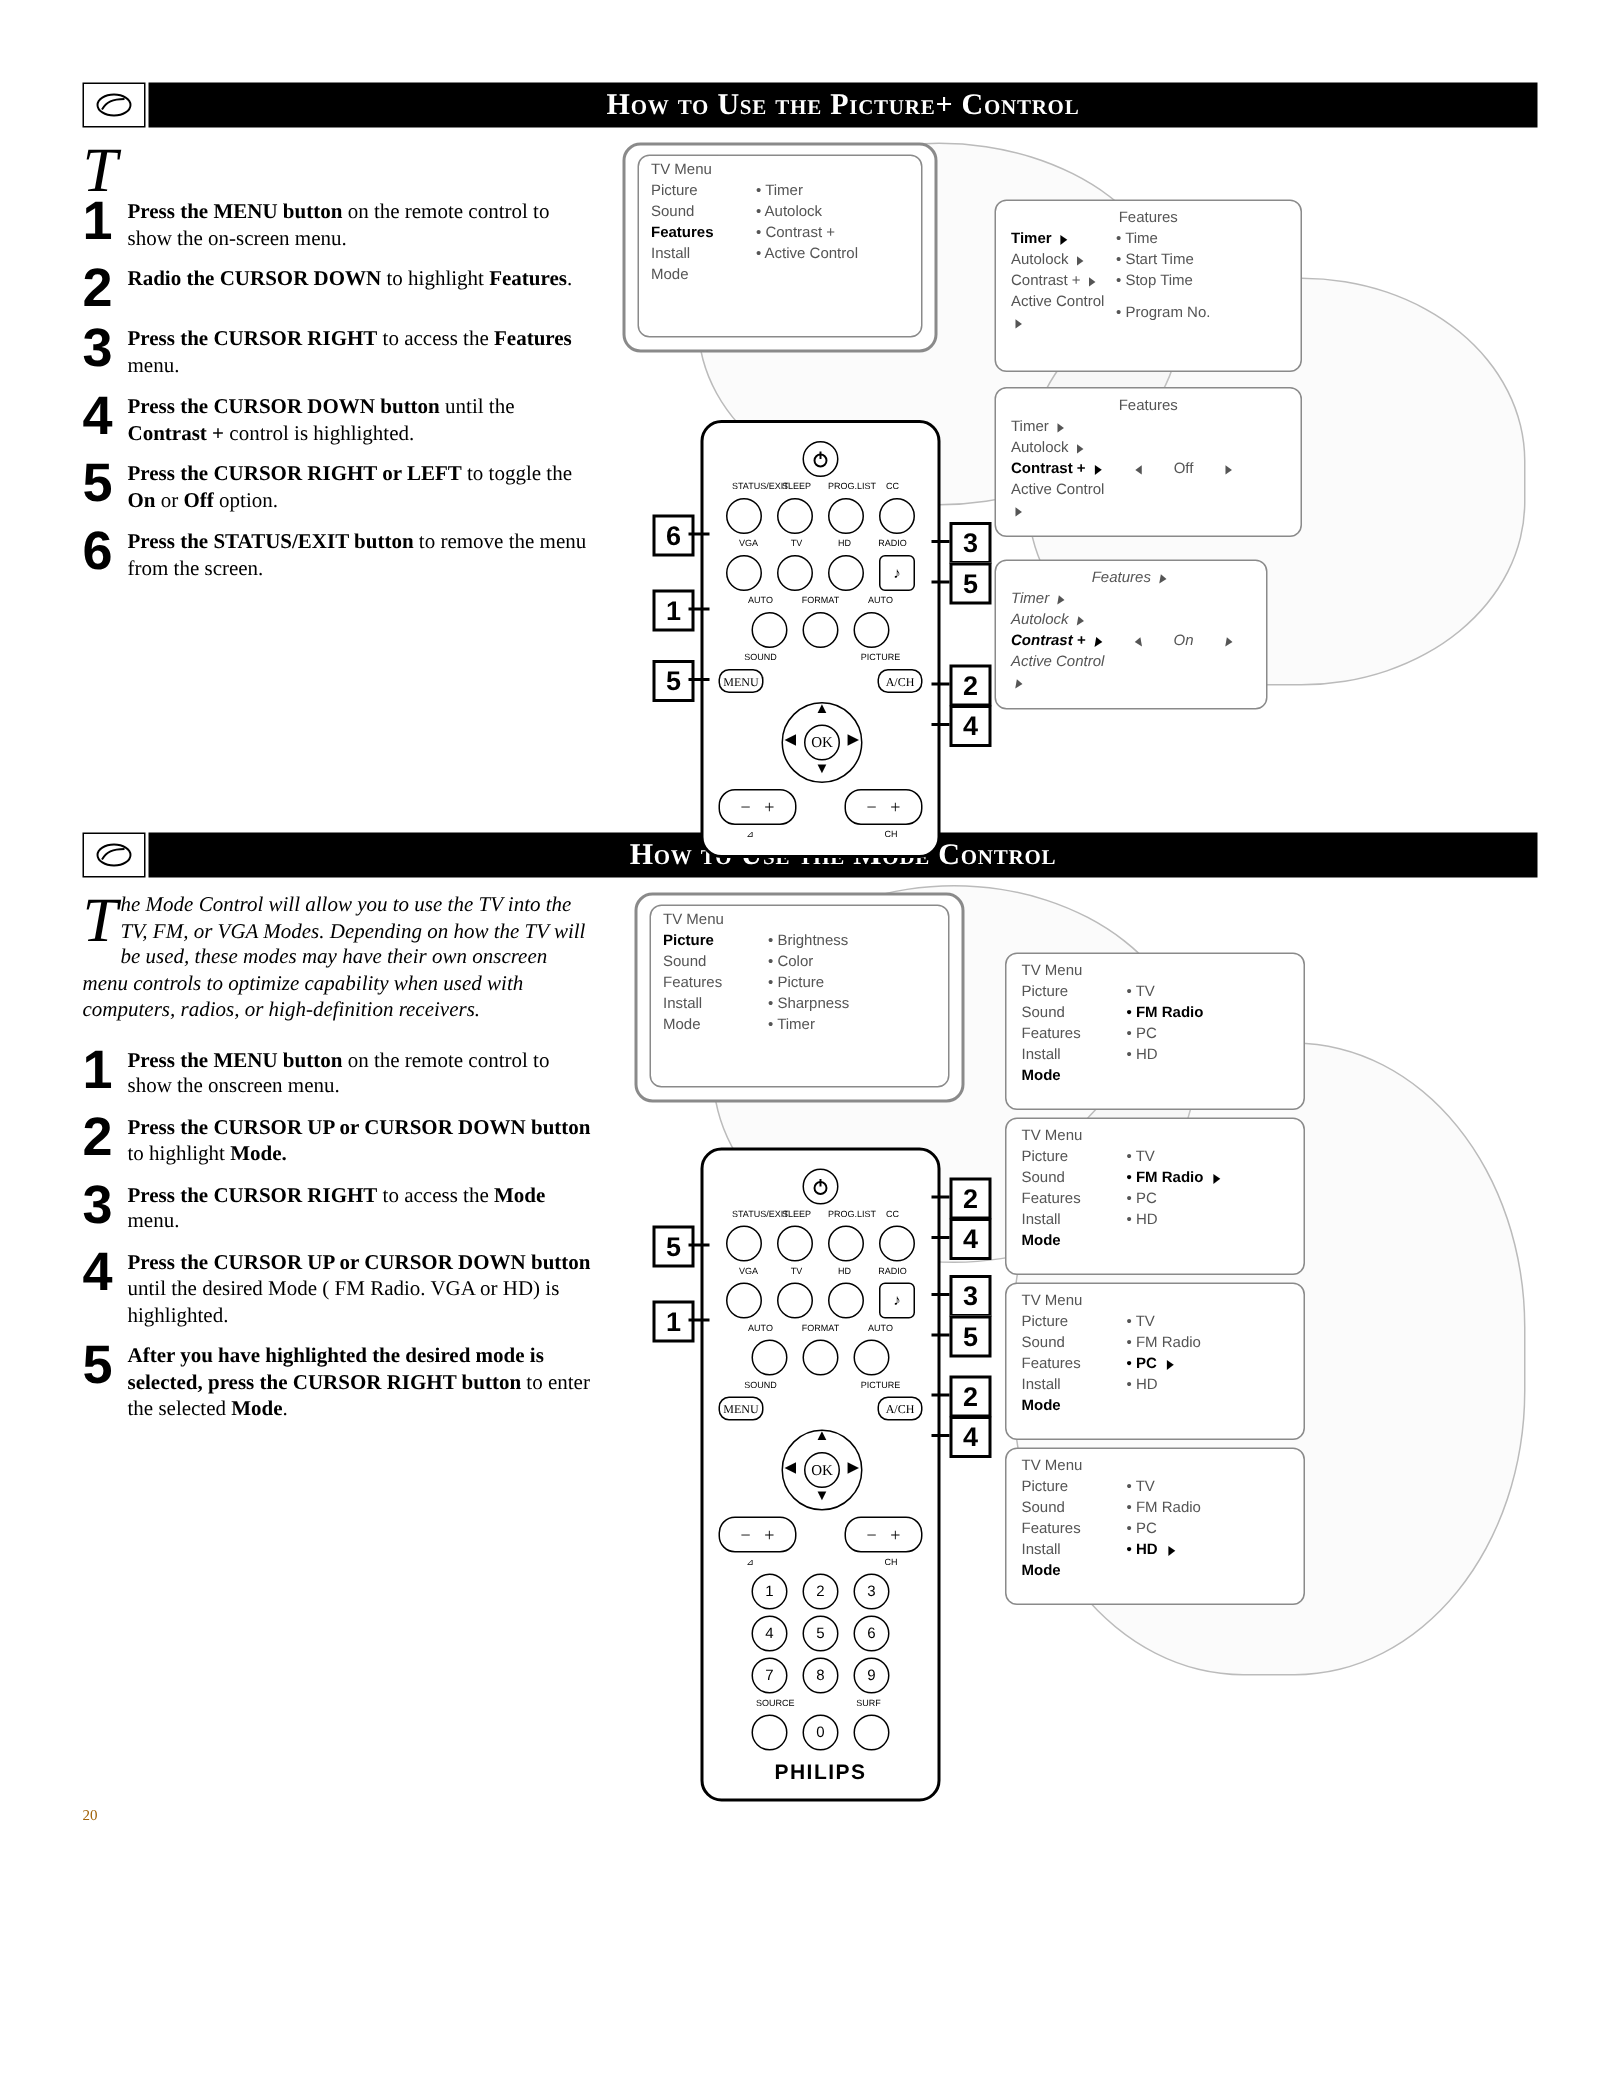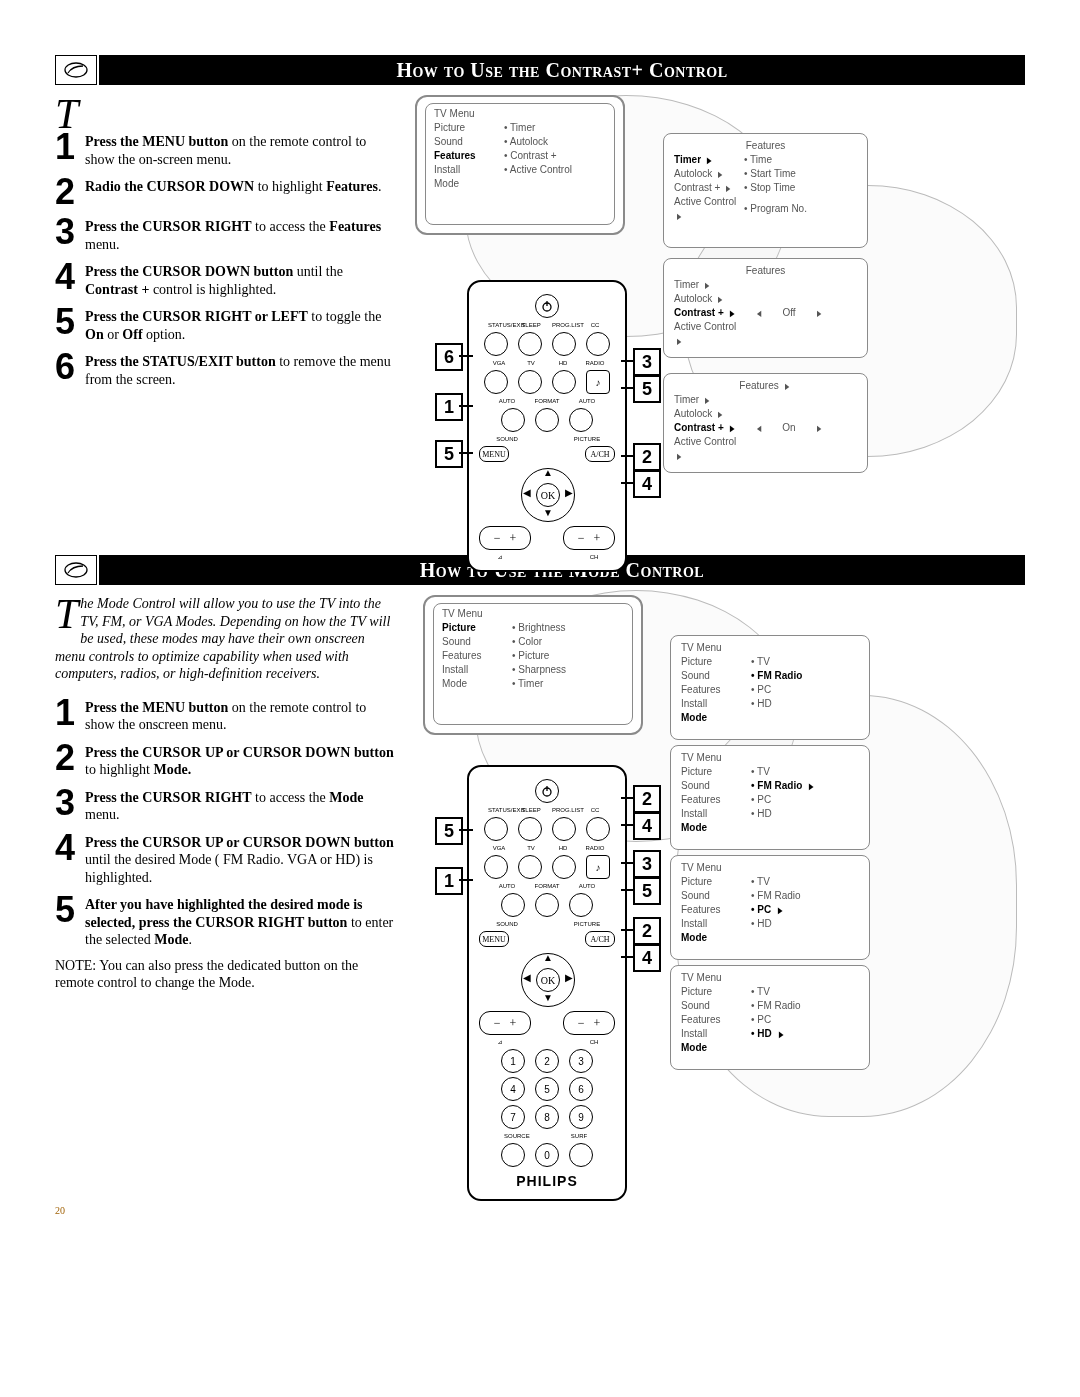--- a/index.html
+++ b/index.html
@@ -224,21 +224,21 @@
 <div class="page">
 
   <div class="section">
     <div class="section-header">
       <div class="header-icon-box">
         <svg width="26" height="18" viewBox="0 0 26 18">
             <ellipse cx="13" cy="9" rx="11" ry="7" fill="none" stroke="#000" stroke-width="1.3"></ellipse>
             <path d="M5 12 C8 7, 12 5, 20 5" fill="none" stroke="#000" stroke-width="1.3"></path>
           </svg>
       </div>
-      <div class="header-title-bar">How to Use the Contrast+ Control</div>
+      <div class="header-title-bar">How to Use the Picture+ Control</div>
     </div>
 
     <div class="columns">
       <div class="left-col">
         <div class="intro">
           <span class="dropcap">T</span>
         </div>
         <div class="steps" id="steps1">
             <div class="step">
               <div class="step-num">1</div>
@@ -337,21 +337,21 @@
                   <div class="mcolC"><span class="tri tri-l">▶</span></div>
                   <div class="mcolC">Off</div>
                   <div class="mcolC"><span class="tri">▶</span></div>
                 </div>
                 <div class="menu-row">
                   <div class="mcolA">Active Control <span class="tri">▶</span></div>
                 </div>
               </div>
           </div>
 
-          <div class="menu-frame no-outer" style="left:248px; top:278px; width:205px; height:100px;">
+          <div class="menu-frame no-outer" style="left:248px; top:278px; width:182px; height:100px;font-style:italic;">
               <div class="menu-title" style="text-align:center;"><span>Features</span> <span class="tri">▶</span></div>
               <div id="s1menuD">
                 <div class="menu-row">
                   <div class="mcolA">Timer <span class="tri">▶</span></div>
                 </div>
                 <div class="menu-row">
                   <div class="mcolA">Autolock <span class="tri">▶</span></div>
                 </div>
                 <div class="menu-row">
                   <div class="mcolA bold">Contrast + <span class="tri">▶</span></div>
@@ -486,21 +486,20 @@
             </div>
             <div class="step">
               <div class="step-num">4</div>
               <div class="step-text"><b>Press the CURSOR UP or CURSOR DOWN button</b> until the desired Mode ( FM Radio. VGA or HD) is highlighted.</div>
             </div>
             <div class="step">
               <div class="step-num">5</div>
               <div class="step-text"><b>After you have highlighted the desired mode is selected, press the CURSOR RIGHT button</b> to enter the selected <b>Mode</b>.</div>
             </div>
           </div>
-        <div class="note">NOTE: You can also press the dedicated button on the remote control to change the Mode.</div>
       </div>
 
       <div class="right-col">
         <div class="diagram-area" id="diagram2" style="height:580px;">
           <div class="ghost-oval" style="left:60px; top:-5px; width:320px; height:250px;"></div>
           <div class="ghost-oval" style="left:260px; top:100px; width:340px; height:420px; border-radius:45%;"></div>
 
           <div class="menu-frame" style="left:8px; top:0; width:220px; height:140px;">
             <div class="menu-inner">
               <div class="menu-title">TV Menu</div>

